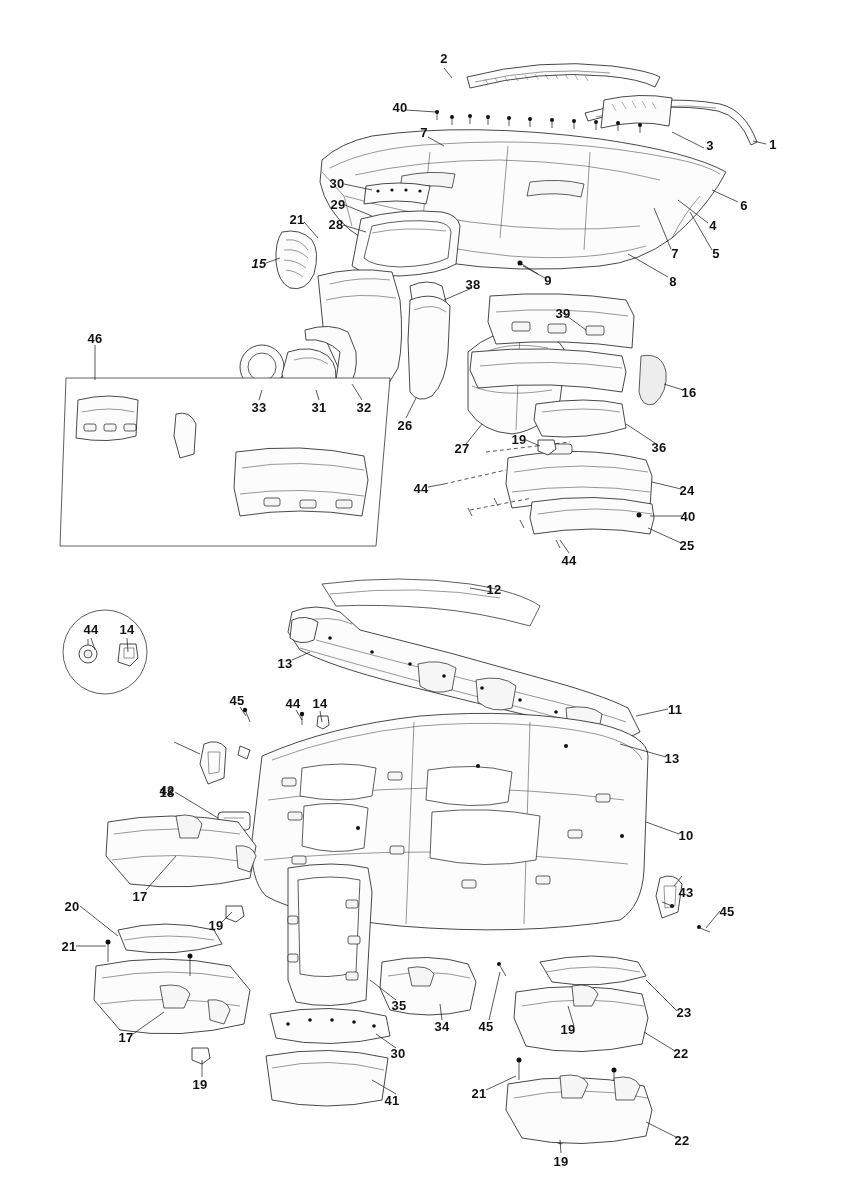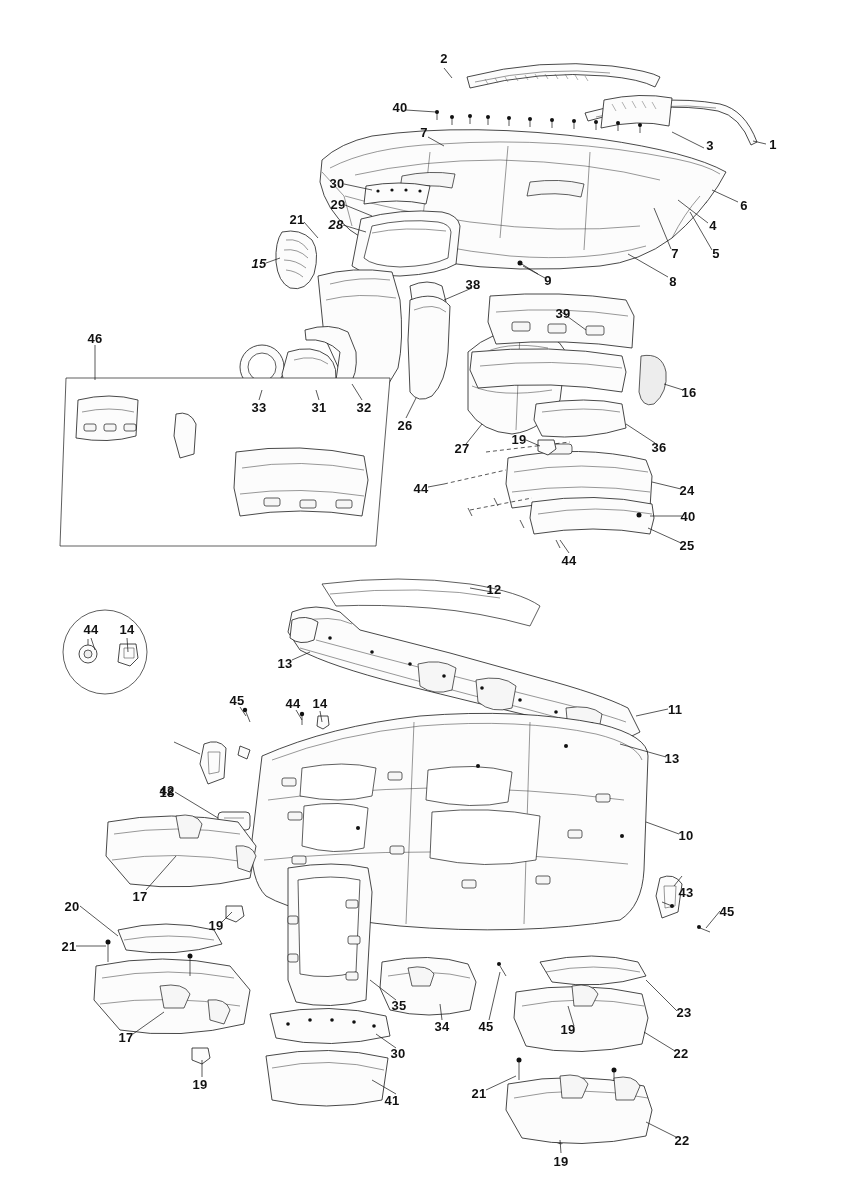--- a/index.html
+++ b/index.html
@@ -485,21 +485,21 @@
   <div class="callout" style="left:400px; top:107px;">40</div>
   <div class="callout" style="left:773px; top:144px;">1</div>
   <div class="callout" style="left:424px; top:132px;">7</div>
   <div class="callout" style="left:710px; top:145px;">3</div>
   <div class="callout" style="left:744px; top:205px;">6</div>
   <div class="callout" style="left:337px; top:183px;">30</div>
   <div class="callout" style="left:713px; top:225px;">4</div>
   <div class="callout" style="left:338px; top:204px;">29</div>
   <div class="callout" style="left:716px; top:253px;">5</div>
   <div class="callout" style="left:297px; top:219px;">21</div>
-  <div class="callout" style="left:336px; top:224px;font-style:italic;">28</div>
+  <div class="callout" style="left:336px; top:224px;">28</div>
   <div class="callout" style="left:675px; top:253px;">7</div>
   <div class="callout" style="left:259px; top:263px;font-style:italic;">15</div>
   <div class="callout" style="left:548px; top:280px;">9</div>
   <div class="callout" style="left:673px; top:281px;">8</div>
   <div class="callout" style="left:473px; top:284px;">38</div>
   <div class="callout" style="left:563px; top:313px;">39</div>
   <div class="callout" style="left:95px;  top:338px;">46</div>
   <div class="callout" style="left:689px; top:392px;">16</div>
   <div class="callout" style="left:259px; top:407px;">33</div>
   <div class="callout" style="left:319px; top:407px;">31</div>

